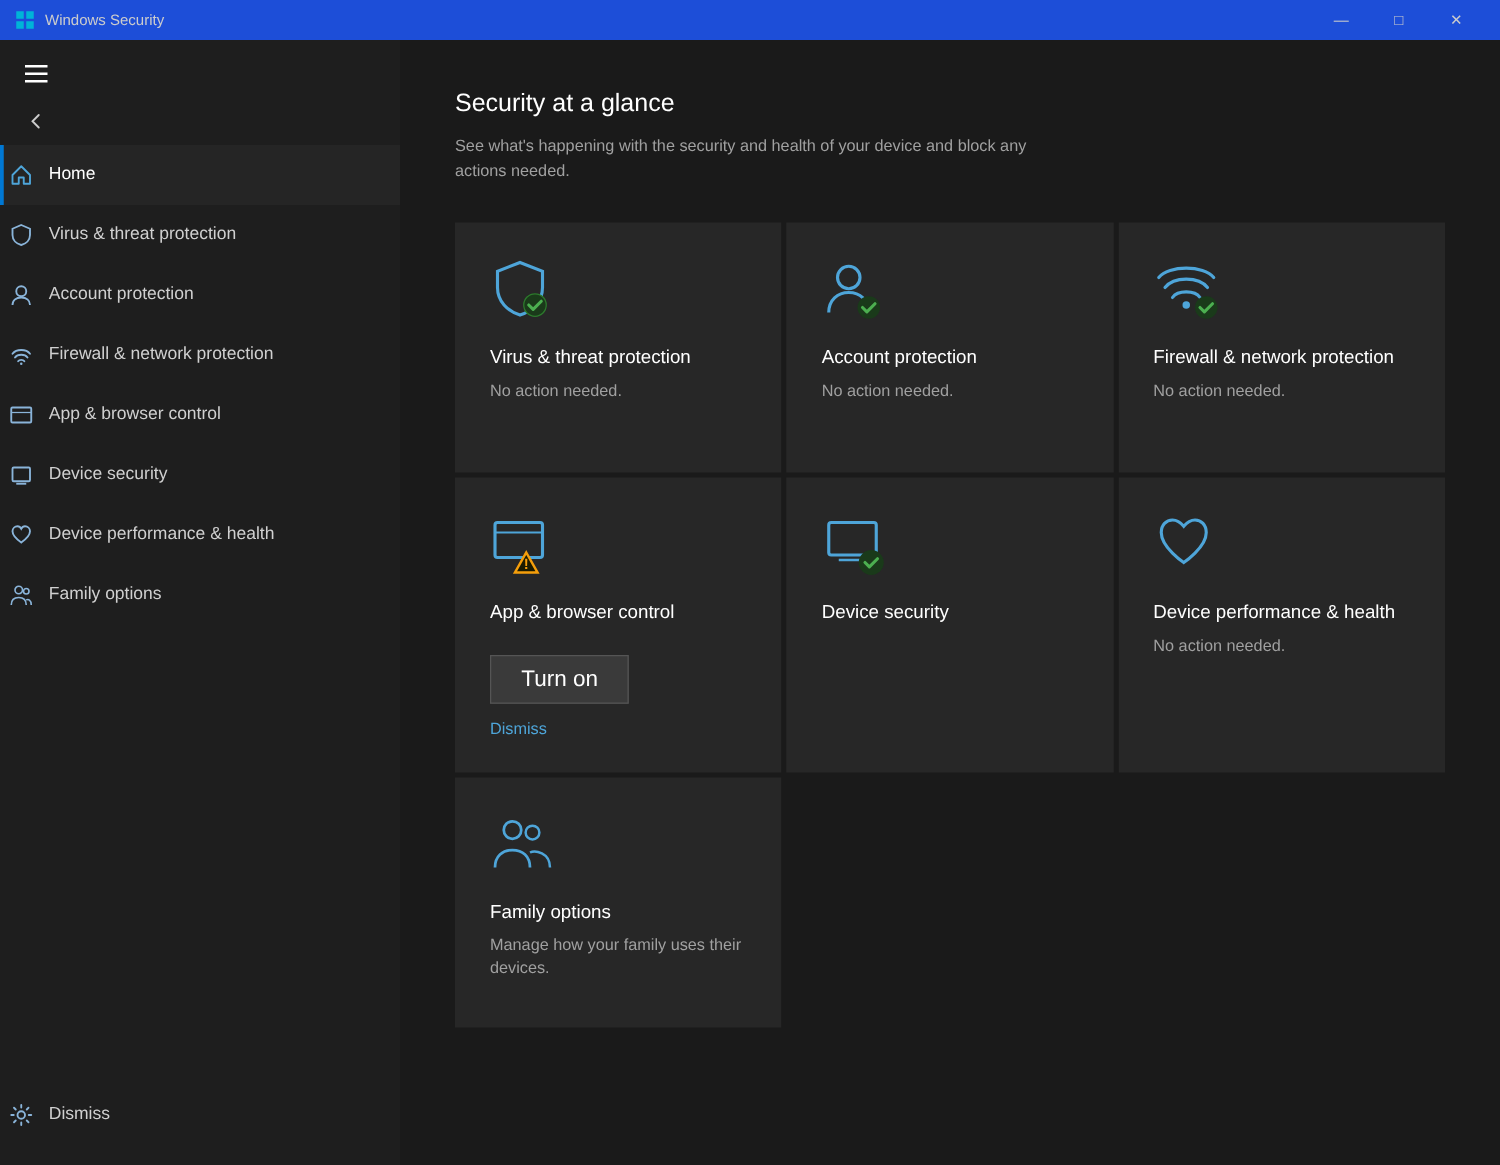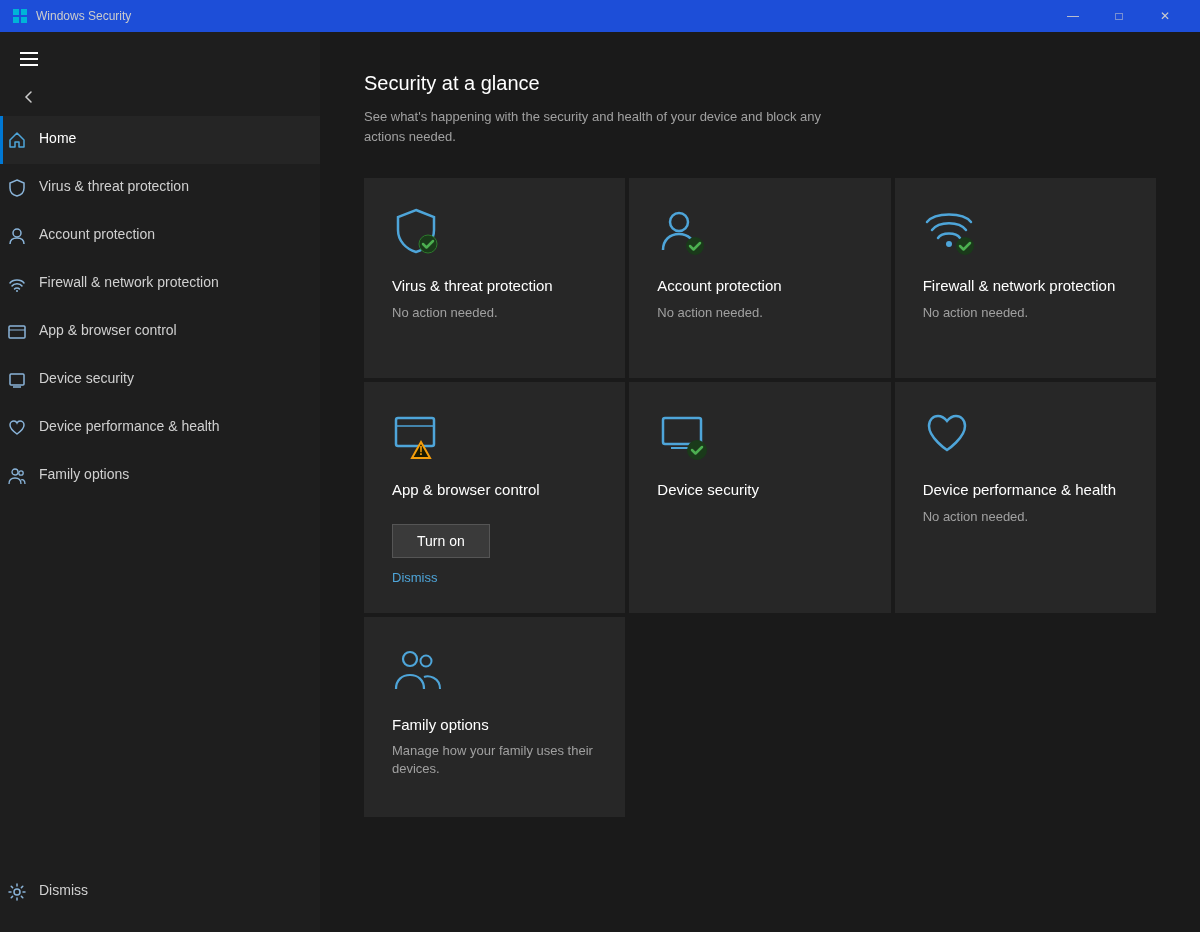--- a/index.html
+++ b/index.html
@@ -186,21 +186,21 @@
       line-height: 1.4;
     }
 
     .turn-on-btn {
       display: inline-block;
       margin-top: 16px;
       padding: 8px 24px;
       background: #3a3a3a;
       border: 1px solid #555;
       color: #ffffff;
-      font-size: 14px;
+      font-size: 18px;
       cursor: pointer;
       outline: none;
     }
 
     .dismiss-link {
       display: block;
       margin-top: 12px;
       color: #4ea5d9;
       font-size: 13px;
       cursor: pointer;

